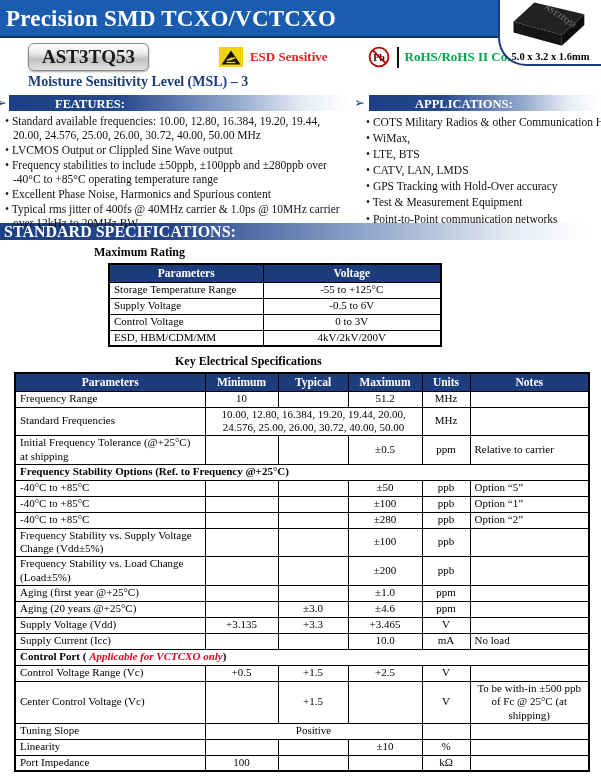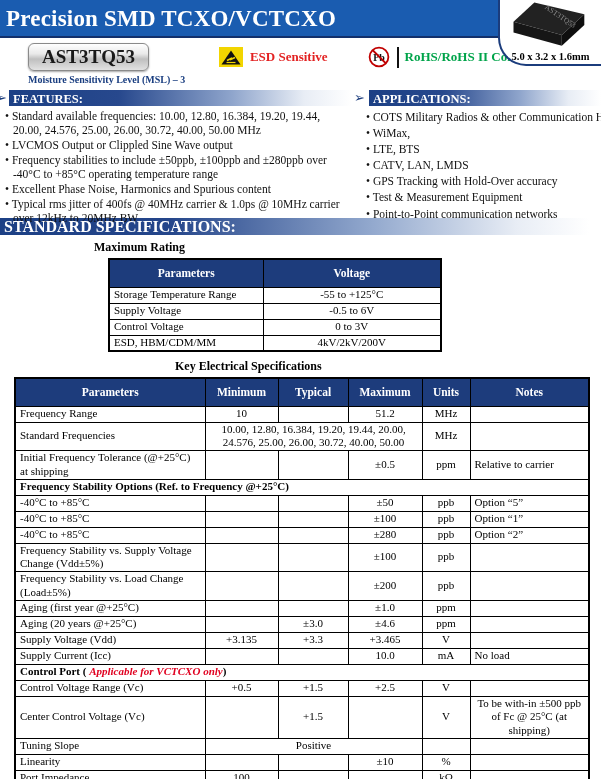--- a/index.html
+++ b/index.html
@@ -31,31 +31,32 @@
     border:1px solid #8A8A8A; border-radius:6px; padding:0 13px;
     font-size:19px; font-weight:bold; color:#1a1a1a; height:28px; line-height:26px;
     box-shadow:0 1px 2px rgba(0,0,0,0.35); white-space:nowrap;
   }
   .esd-icon { margin-left:70px; flex:0 0 auto; }
   .esd-label { margin-left:7px; color:#E32222; font-weight:bold; font-size:13px; white-space:nowrap; }
   .pb-icon { margin-left:40px; flex:0 0 auto; }
   .badge-sep { width:2px; height:21px; background:#111; margin-left:7px; }
   .rohs-label { margin-left:6px; color:#00A44A; font-weight:bold; font-size:13px; white-space:nowrap; }
   
-  .msl-line { margin:3px 0 0 28px; font-weight:bold; font-size:10px; color:#1A3E80; }
+  .msl-line { margin:3px 0 0 28px; font-weight:bold; font-size:14px; color:#1A3E80; }
   
   .two-col { display:flex; margin-top:5px; height:122px; }
   .col-features { width:352px; }
   .col-apps { flex:1; min-width:0; }
   .bar-row { display:flex; align-items:center; }
   .bar-arrow { color:#1B3C7C; font-size:13px; line-height:16px; width:13px; flex:0 0 auto; margin-left:-4px; }
   .col-apps .bar-arrow { margin-left:2px; width:15px; }
   .grad-bar {
     flex:1; height:16px; line-height:16px;
     background:linear-gradient(90deg,#1C4085 0%,#27488D 32%,#8FA5CC 65%,#E8EDF5 86%,#fff 100%);
+    padding-left:42px;
   }
   .grad-bar .bar-text { color:#fff; font-weight:bold; font-size:12.5px; padding-left:4px; white-space:nowrap; }
   .bullet-list { list-style:none; margin-top:3px; font-size:11.5px; line-height:1.22; color:#111; }
   .col-features .bullet-list { padding:0 2px 0 3px; }
   .col-features .bullet-list li { padding-left:10px; text-indent:-8px; margin-bottom:1px; }
   .col-apps .bullet-list { padding-left:14px; line-height:1.4; }
   .col-apps .bullet-list li { white-space:nowrap; overflow:hidden; }
   .bullet-list li::before { content:"• "; }
   
   .spec-bar {
@@ -63,21 +64,21 @@
     background:linear-gradient(90deg,#1C4085 0%,#24458A 28%,#93A9CE 62%,#E8EDF5 86%,#fff 98%);
   }
   .spec-bar .bar-text { color:#fff; font-weight:bold; font-size:16px; padding-left:4px; }
   
   .tbl-title { font-weight:bold; font-size:12px; color:#000; }
   .mr-title { margin:5px 0 3px 94px; }
   .ks-title { margin:7px 0 3px 175px; }
   table { border-collapse:collapse; table-layout:fixed; font-size:11px; }
   table.spec { border:2px solid #000; }
   td, th { border:1px solid #000; padding:0 4px; line-height:1.25; height:16px; }
-  th { background:#1D3C7C; color:#fff; font-weight:bold; text-align:center; font-size:11.5px; height:28px; }
+  th { background:#1D3C7C; color:#fff; font-weight:bold; text-align:center; font-size:11.5px; height:18px; }
   td.param { text-align:left; }
   td.center { text-align:center; }
   td.notes { text-align:left; }
   td.notes.ctr { text-align:center; }
   td.section-cell { text-align:left; font-weight:bold; }
   .red-italic { color:#E00020; font-style:italic; }
   .mr-table { margin-left:108px; width:332px; }
   .ks-table { margin-left:14px; width:574px; }
 </style>
 </head>

